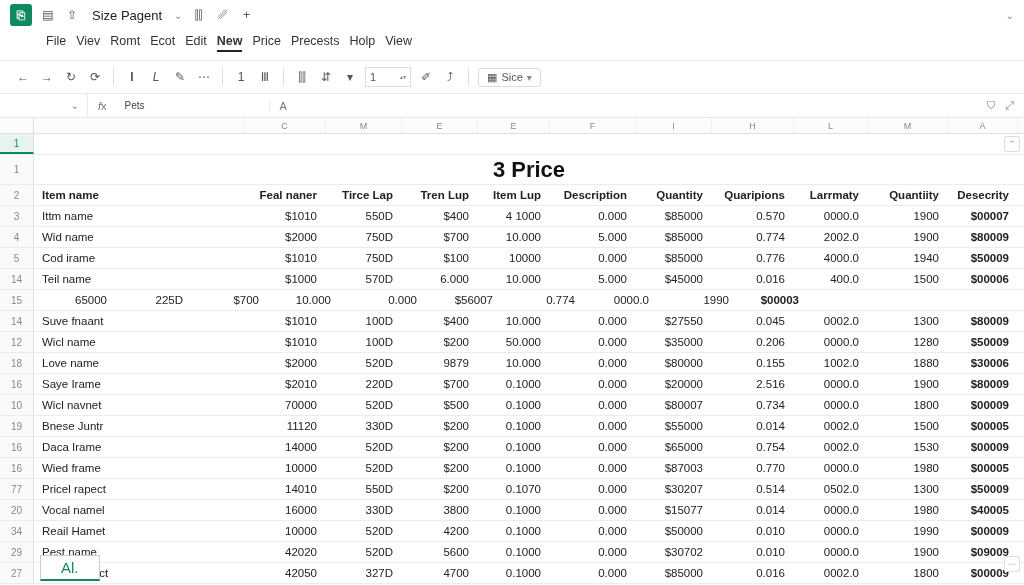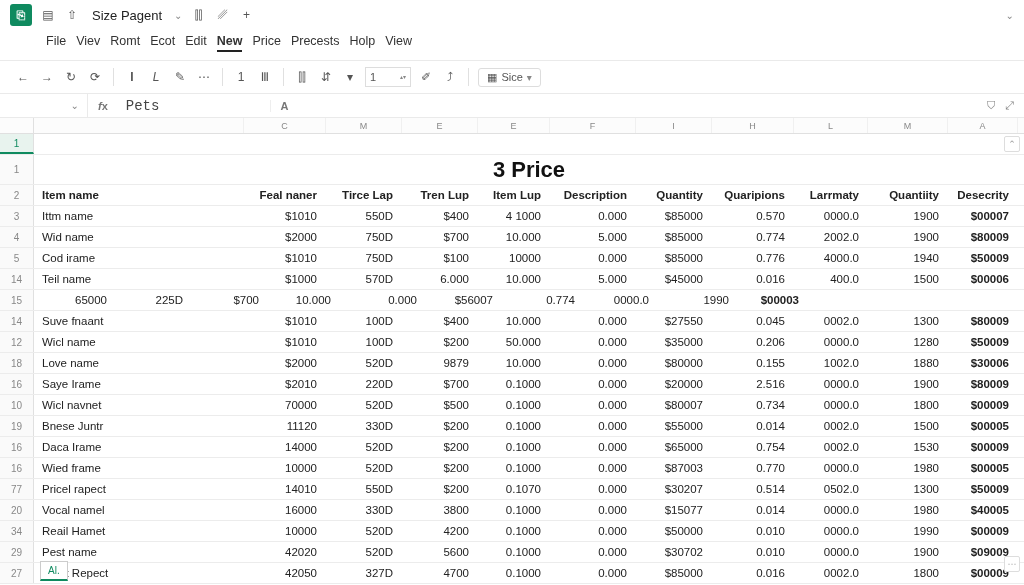--- a/index.html
+++ b/index.html
@@ -18,22 +18,22 @@
 
 .toolbar { display: flex; align-items: center; gap: 6px; padding: 6px 14px; border-top: 1px solid #eaeaea; border-bottom: 1px solid #eaeaea; height: 34px; color: #555; }
 .toolbar .sep { width: 1px; height: 18px; background: #e0e0e0; margin: 0 3px; }
 .tool-ic { width: 18px; height: 18px; display: inline-flex; align-items: center; justify-content: center; color: #555; font-size: 12px; cursor: pointer; }
 .num-box { border: 1px solid #ddd; height: 20px; width: 46px; font-size: 11px; padding: 0 4px; display: flex; align-items: center; justify-content: space-between; }
 .num-box .step { display: flex; flex-direction: column; font-size: 6px; line-height: 6px; color: #888; }
 .size-btn { border: 1px solid #ddd; border-radius: 3px; padding: 2px 8px; font-size: 11px; display: flex; align-items: center; gap: 4px; }
 
 .formula-row { display: flex; align-items: center; height: 24px; border-bottom: 1px solid #eaeaea; }
 .namebox { width: 88px; border-right: 1px solid #eaeaea; height: 100%; display: flex; align-items: center; justify-content: space-between; padding: 0 8px; font-size: 10px; color: #666; }
-.fx-ctrl { display: flex; align-items: flex-end; gap: 10px; padding: 0 10px; color: #777; font-size: 11px; font-weight: bold; }
-.fx-input { flex: 1; padding: 0 8px; font-size: 14px; color: #444; font-family: Liberation Mono, monospace; }
+.fx-ctrl { display: flex; align-items: flex-end; gap: 10px; padding: 0 10px; color: #777; font-size: 11px; }
+.fx-input { flex: 1; padding: 0 8px; font-size: 10px; color: #444; }
 .fx-right { padding: 0 10px; display: flex; gap: 10px; color: #888; font-size: 11px; }
 
 .col-headers { display: flex; height: 16px; border-bottom: 1px solid #e0e0e0; background: #fcfcfc; font-size: 9px; color: #888; }
 .row-hdr-space { width: 34px; border-right: 1px solid #e0e0e0; }
 .col-hdr { text-align: center; border-right: 1px solid #f0f0f0; line-height: 16px; }
 
 .grid-area { position: relative; }
 .grid-row { display: flex; border-bottom: 1px solid #ececec; align-items: stretch; min-height: 21px; }
 .grid-row.tall { min-height: 30px; }
 .row-num { width: 34px; border-right: 1px solid #e0e0e0; background: #fafafa; font-size: 10px; color: #888; display: flex; align-items: center; justify-content: center; }
@@ -54,21 +54,21 @@
 .c5 { width: 86px; }
 .c6 { width: 76px; }
 .c7 { width: 82px; }
 .c8 { width: 74px; }
 .c9 { width: 80px; }
 .c10 { width: 70px; }
 
 .float-btn { position: absolute; right: 4px; width: 16px; height: 16px; border: 1px solid #ddd; border-radius: 2px; font-size: 9px; color: #999; display: flex; align-items: center; justify-content: center; background: #fff; }
 
 .sheet-tabs { position: absolute; bottom: 4px; left: 40px; display: flex; }
-.sheet-tab { border: 1px solid #ccc; border-bottom: 2px solid #0f8a5f; padding: 3px 7px; font-size: 10px; background: #fff; color: #0f8a5f; }
+.sheet-tab { border: 1px solid #ccc; border-bottom: 2px solid #0f8a5f; padding: 3px 20px; font-size: 15px; background: #fff; color: #0f8a5f; }
 </style>
 </head>
 <body>
 
 <div class="titlebar">
   <div class="app-icon">⎘</div>
   <span class="tb-ic">▤</span>
   <span class="tb-ic">⇧</span>
   <span class="doc-title">Size Pagent</span>
   <span class="chev">⌄</span>

